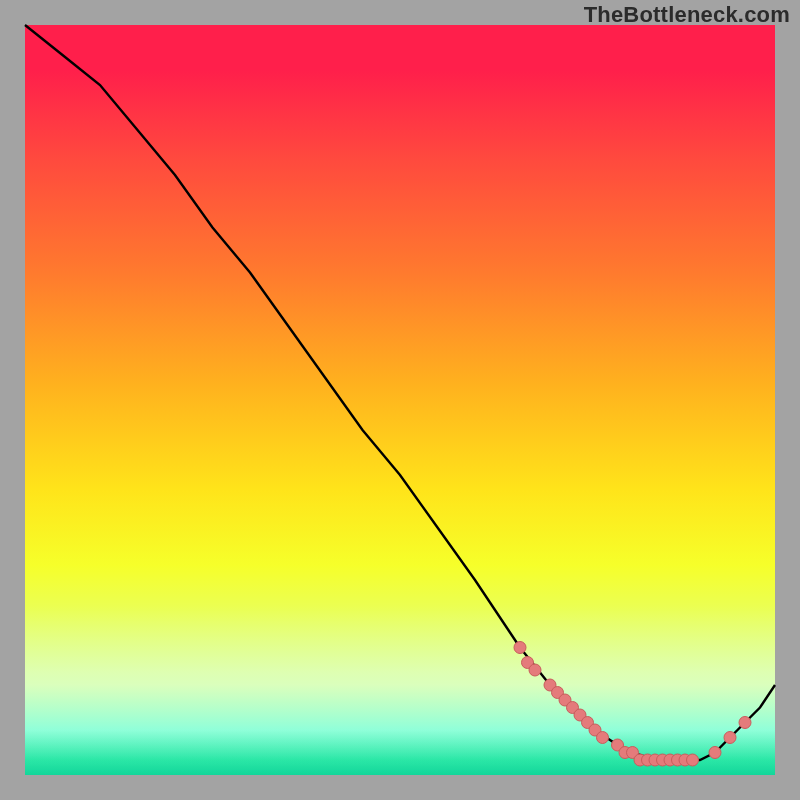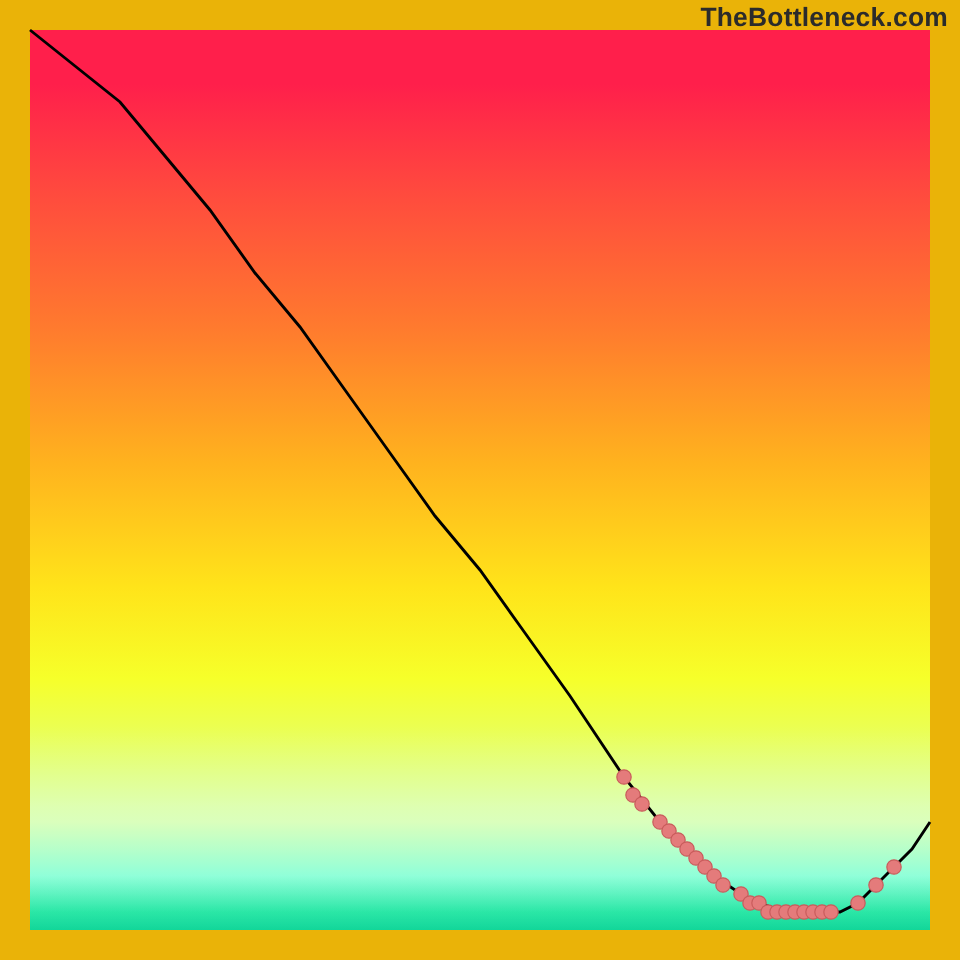--- a/index.html
+++ b/index.html
@@ -8,21 +8,21 @@
     width: 800px;
     height: 800px;
     background: #000;
     overflow: hidden;
     font-family: Arial, Helvetica, sans-serif;
   }
   .frame {
     position: relative;
     width: 800px;
     height: 800px;
-    background: #eab308;
+    background: #a3a3a3;
   }
   .plot {
     position: absolute;
     left: 25px;
     top: 25px;
     width: 750px;
     height: 750px;
     background: linear-gradient(
       to bottom,
       #ff1f4b 0%,

